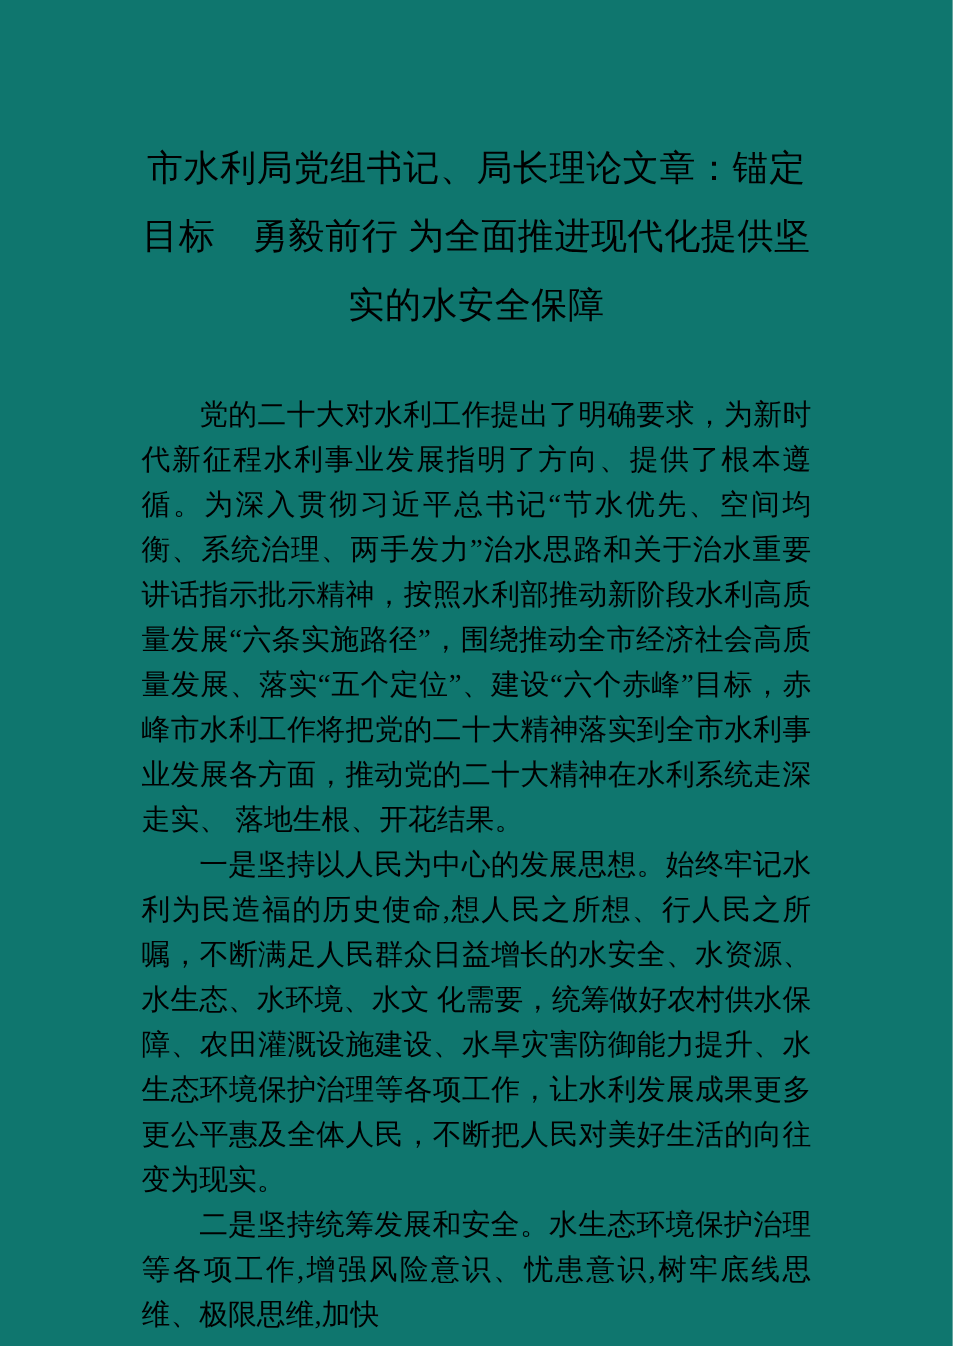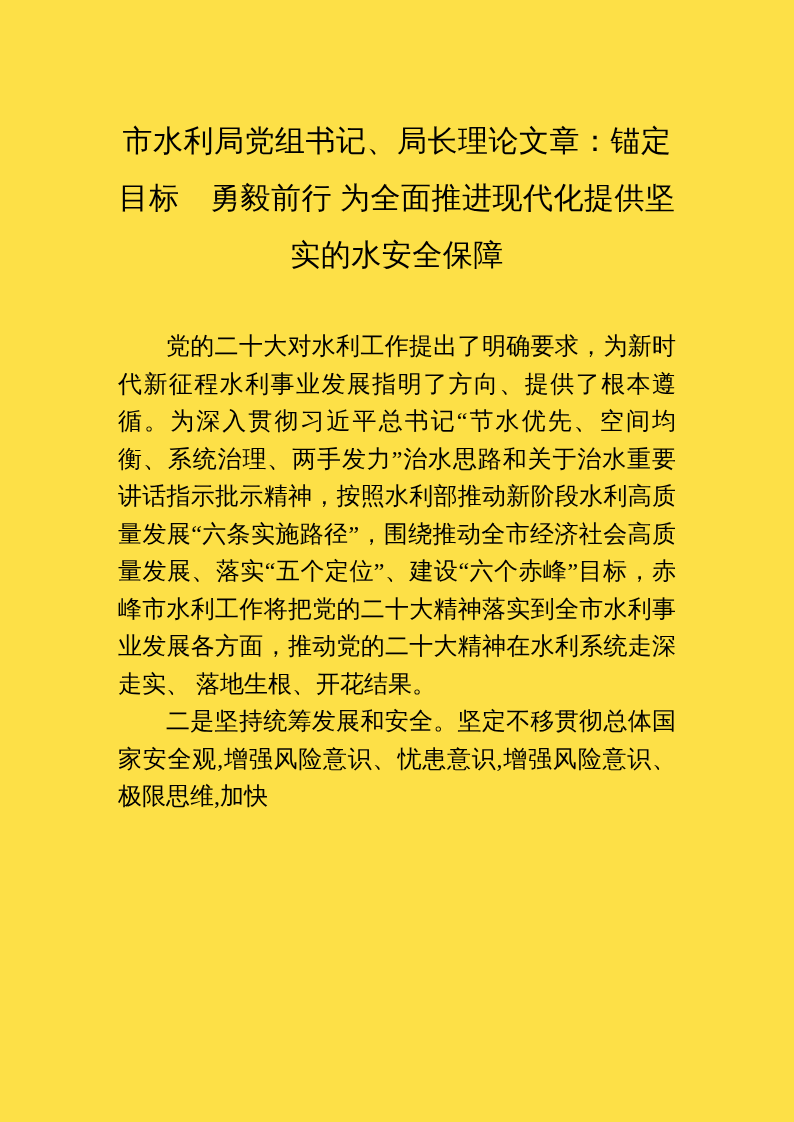--- a/index.html
+++ b/index.html
@@ -5,21 +5,21 @@
   html, body {
     margin: 0;
     padding: 0;
     background: #ffffff;
   }
   .page {
     position: relative;
     width: 794px;
     height: 1122px;
     margin: 0 auto;
-    background: #fde047;
+    background: #0f766e;
     box-sizing: border-box;
     padding: 112px 118px 0 118px;
     overflow: hidden;
     color: #000000;
     font-family: "Liberation Serif", "DejaVu Serif", serif;
   }
   .doc-title {
     margin: 0 0 45px 0;
     font-size: 30px;
     font-weight: normal;
@@ -43,15 +43,16 @@
     word-break: break-all;
   }
 </style>
 </head>
 <body>
 
 <div class="page">
   <h1 class="doc-title">市水利局党组书记、局长理论文章：锚定目标　勇毅前行 为全面推进现代化提供坚实的水安全保障</h1>
   <div class="doc-body">
     <p>党的二十大对水利工作提出了明确要求，为新时代新征程水利事业发展指明了方向、提供了根本遵循。为深入贯彻习近平总书记“节水优先、空间均衡、系统治理、两手发力”治水思路和关于治水重要讲话指示批示精神，按照水利部推动新阶段水利高质量发展“六条实施路径”，围绕推动全市经济社会高质量发展、落实“五个定位”、建设“六个赤峰”目标，赤峰市水利工作将把党的二十大精神落实到全市水利事业发展各方面，推动党的二十大精神在水利系统走深走实、 落地生根、开花结果。</p>
-    <p>二是坚持统筹发展和安全。坚定不移贯彻总体国家安全观,增强风险意识、忧患意识,增强风险意识、极限思维,加快</p>
+    <p>一是坚持以人民为中心的发展思想。始终牢记水利为民造福的历史使命,想人民之所想、行人民之所嘱，不断满足人民群众日益增长的水安全、水资源、水生态、水环境、水文 化需要，统筹做好农村供水保障、农田灌溉设施建设、水旱灾害防御能力提升、水生态环境保护治理等各项工作，让水利发展成果更多更公平惠及全体人民，不断把人民对美好生活的向往变为现实。</p>
+    <p>二是坚持统筹发展和安全。水生态环境保护治理等各项工作,增强风险意识、忧患意识,树牢底线思维、极限思维,加快</p>
   </div>
 </div>
 
 </body></html>

